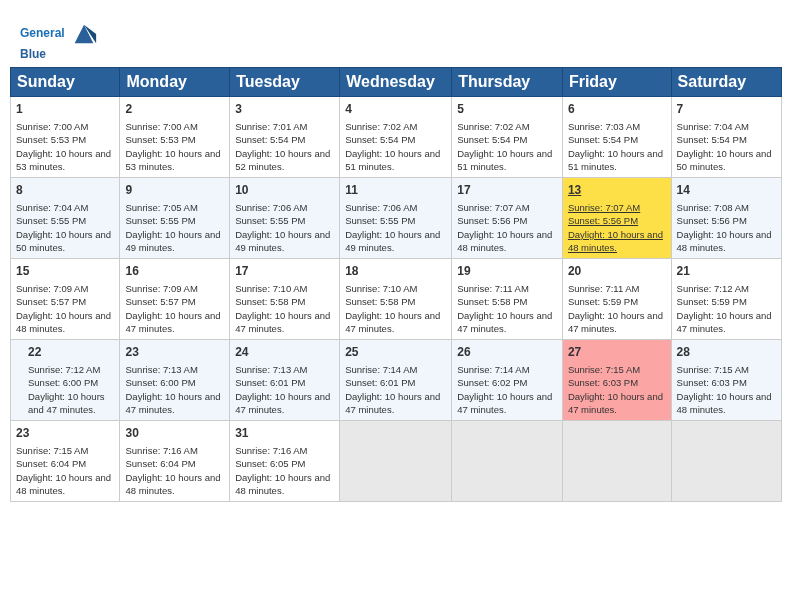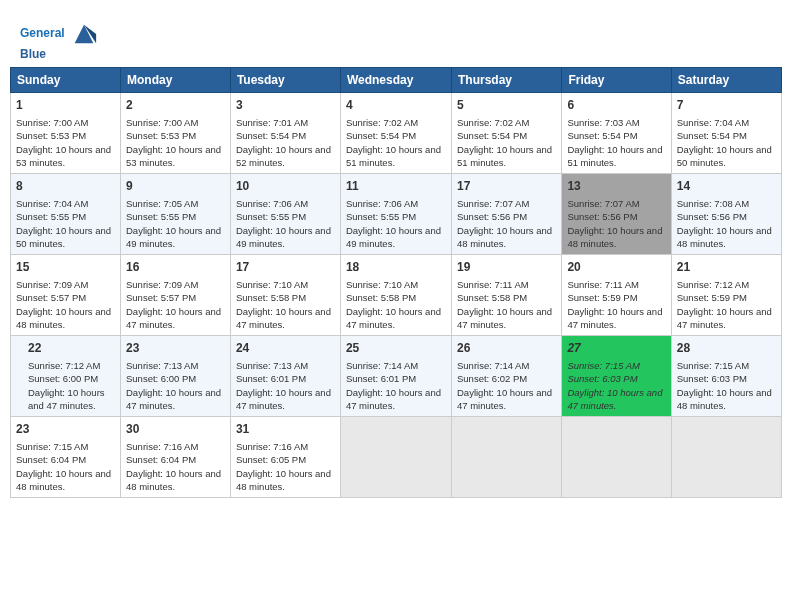--- a/index.html
+++ b/index.html
@@ -49,21 +49,21 @@
     .calendar {
       width: 100%;
       border-collapse: collapse;
       font-size: 10.5px;
     }
     .calendar th {
       background-color: #2a6099;
       color: #fff;
       text-align: left;
       padding: 5px 6px;
-      font-size: 12px;
+      font-size: 16px;
       font-weight: bold;
       border: 1px solid #1a4a7a;
       margin-left: 8px;
     }
     .calendar td {
       vertical-align: top;
       padding: 4px 5px;
       border: 1px solid #ccc;
       width: 113px;
       min-height: 80px;
@@ -171,21 +171,21 @@
           <div class="day-info">Sunrise: 7:06 AM<br>Sunset: 5:55 PM<br>Daylight: 10 hours and 49 minutes.</div>
         </td>
         <td style="background: rgb(240, 246, 252);">
           <span class="day-number">11</span>
           <div class="day-info">Sunrise: 7:06 AM<br>Sunset: 5:55 PM<br>Daylight: 10 hours and 49 minutes.</div>
         </td>
         <td style="background: rgb(240, 246, 252);">
           <span class="day-number">17</span>
           <div class="day-info">Sunrise: 7:07 AM<br>Sunset: 5:56 PM<br>Daylight: 10 hours and 48 minutes.</div>
         </td>
-        <td style="background: #a3a3a3;">
+        <td style="background: #fde047; text-decoration: underline;">
           <span class="day-number">13</span>
           <div class="day-info">Sunrise: 7:07 AM<br>Sunset: 5:56 PM<br>Daylight: 10 hours and 48 minutes.</div>
         </td>
         <td style="background: rgb(240, 246, 252);">
           <span class="day-number">14</span>
           <div class="day-info">Sunrise: 7:08 AM<br>Sunset: 5:56 PM<br>Daylight: 10 hours and 48 minutes.</div>
         </td>
       </tr>
       <tr>
         <td>
@@ -231,21 +231,21 @@
           <div class="day-info">Sunrise: 7:13 AM<br>Sunset: 6:01 PM<br>Daylight: 10 hours and 47 minutes.</div>
         </td>
         <td style="background: rgb(240, 246, 252);">
           <span class="day-number">25</span>
           <div class="day-info">Sunrise: 7:14 AM<br>Sunset: 6:01 PM<br>Daylight: 10 hours and 47 minutes.</div>
         </td>
         <td style="background: rgb(240, 246, 252);">
           <span class="day-number">26</span>
           <div class="day-info">Sunrise: 7:14 AM<br>Sunset: 6:02 PM<br>Daylight: 10 hours and 47 minutes.</div>
         </td>
-        <td style="background: #22c55e; font-style: italic;">
+        <td style="background: #fca5a5;">
           <span class="day-number">27</span>
           <div class="day-info">Sunrise: 7:15 AM<br>Sunset: 6:03 PM<br>Daylight: 10 hours and 47 minutes.</div>
         </td>
         <td style="background: rgb(240, 246, 252);">
           <span class="day-number">28</span>
           <div class="day-info">Sunrise: 7:15 AM<br>Sunset: 6:03 PM<br>Daylight: 10 hours and 48 minutes.</div>
         </td>
       </tr>
       <tr>
         <td>

